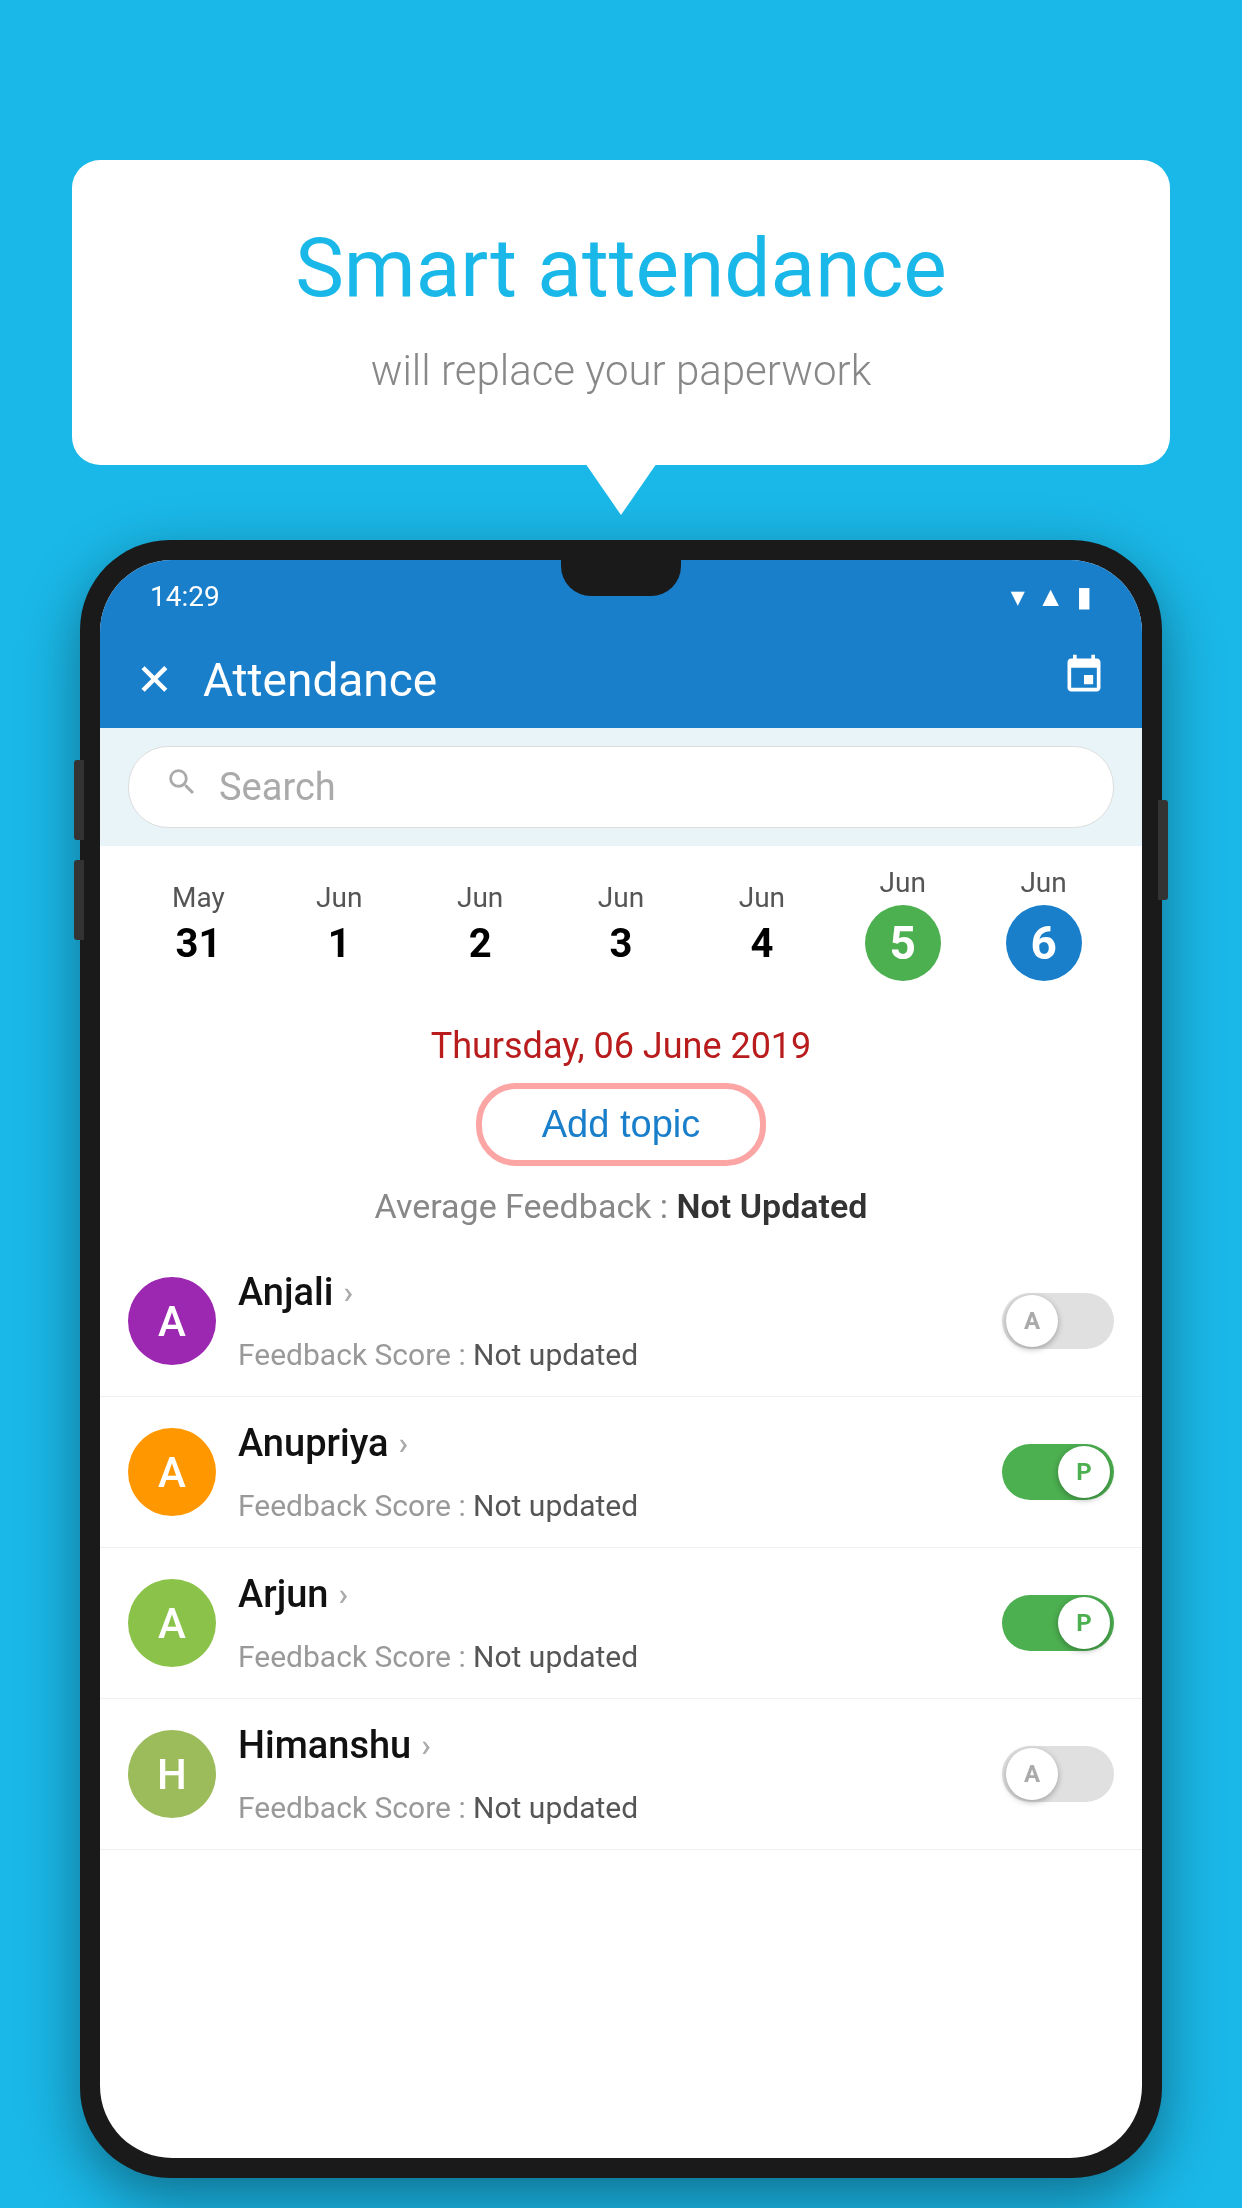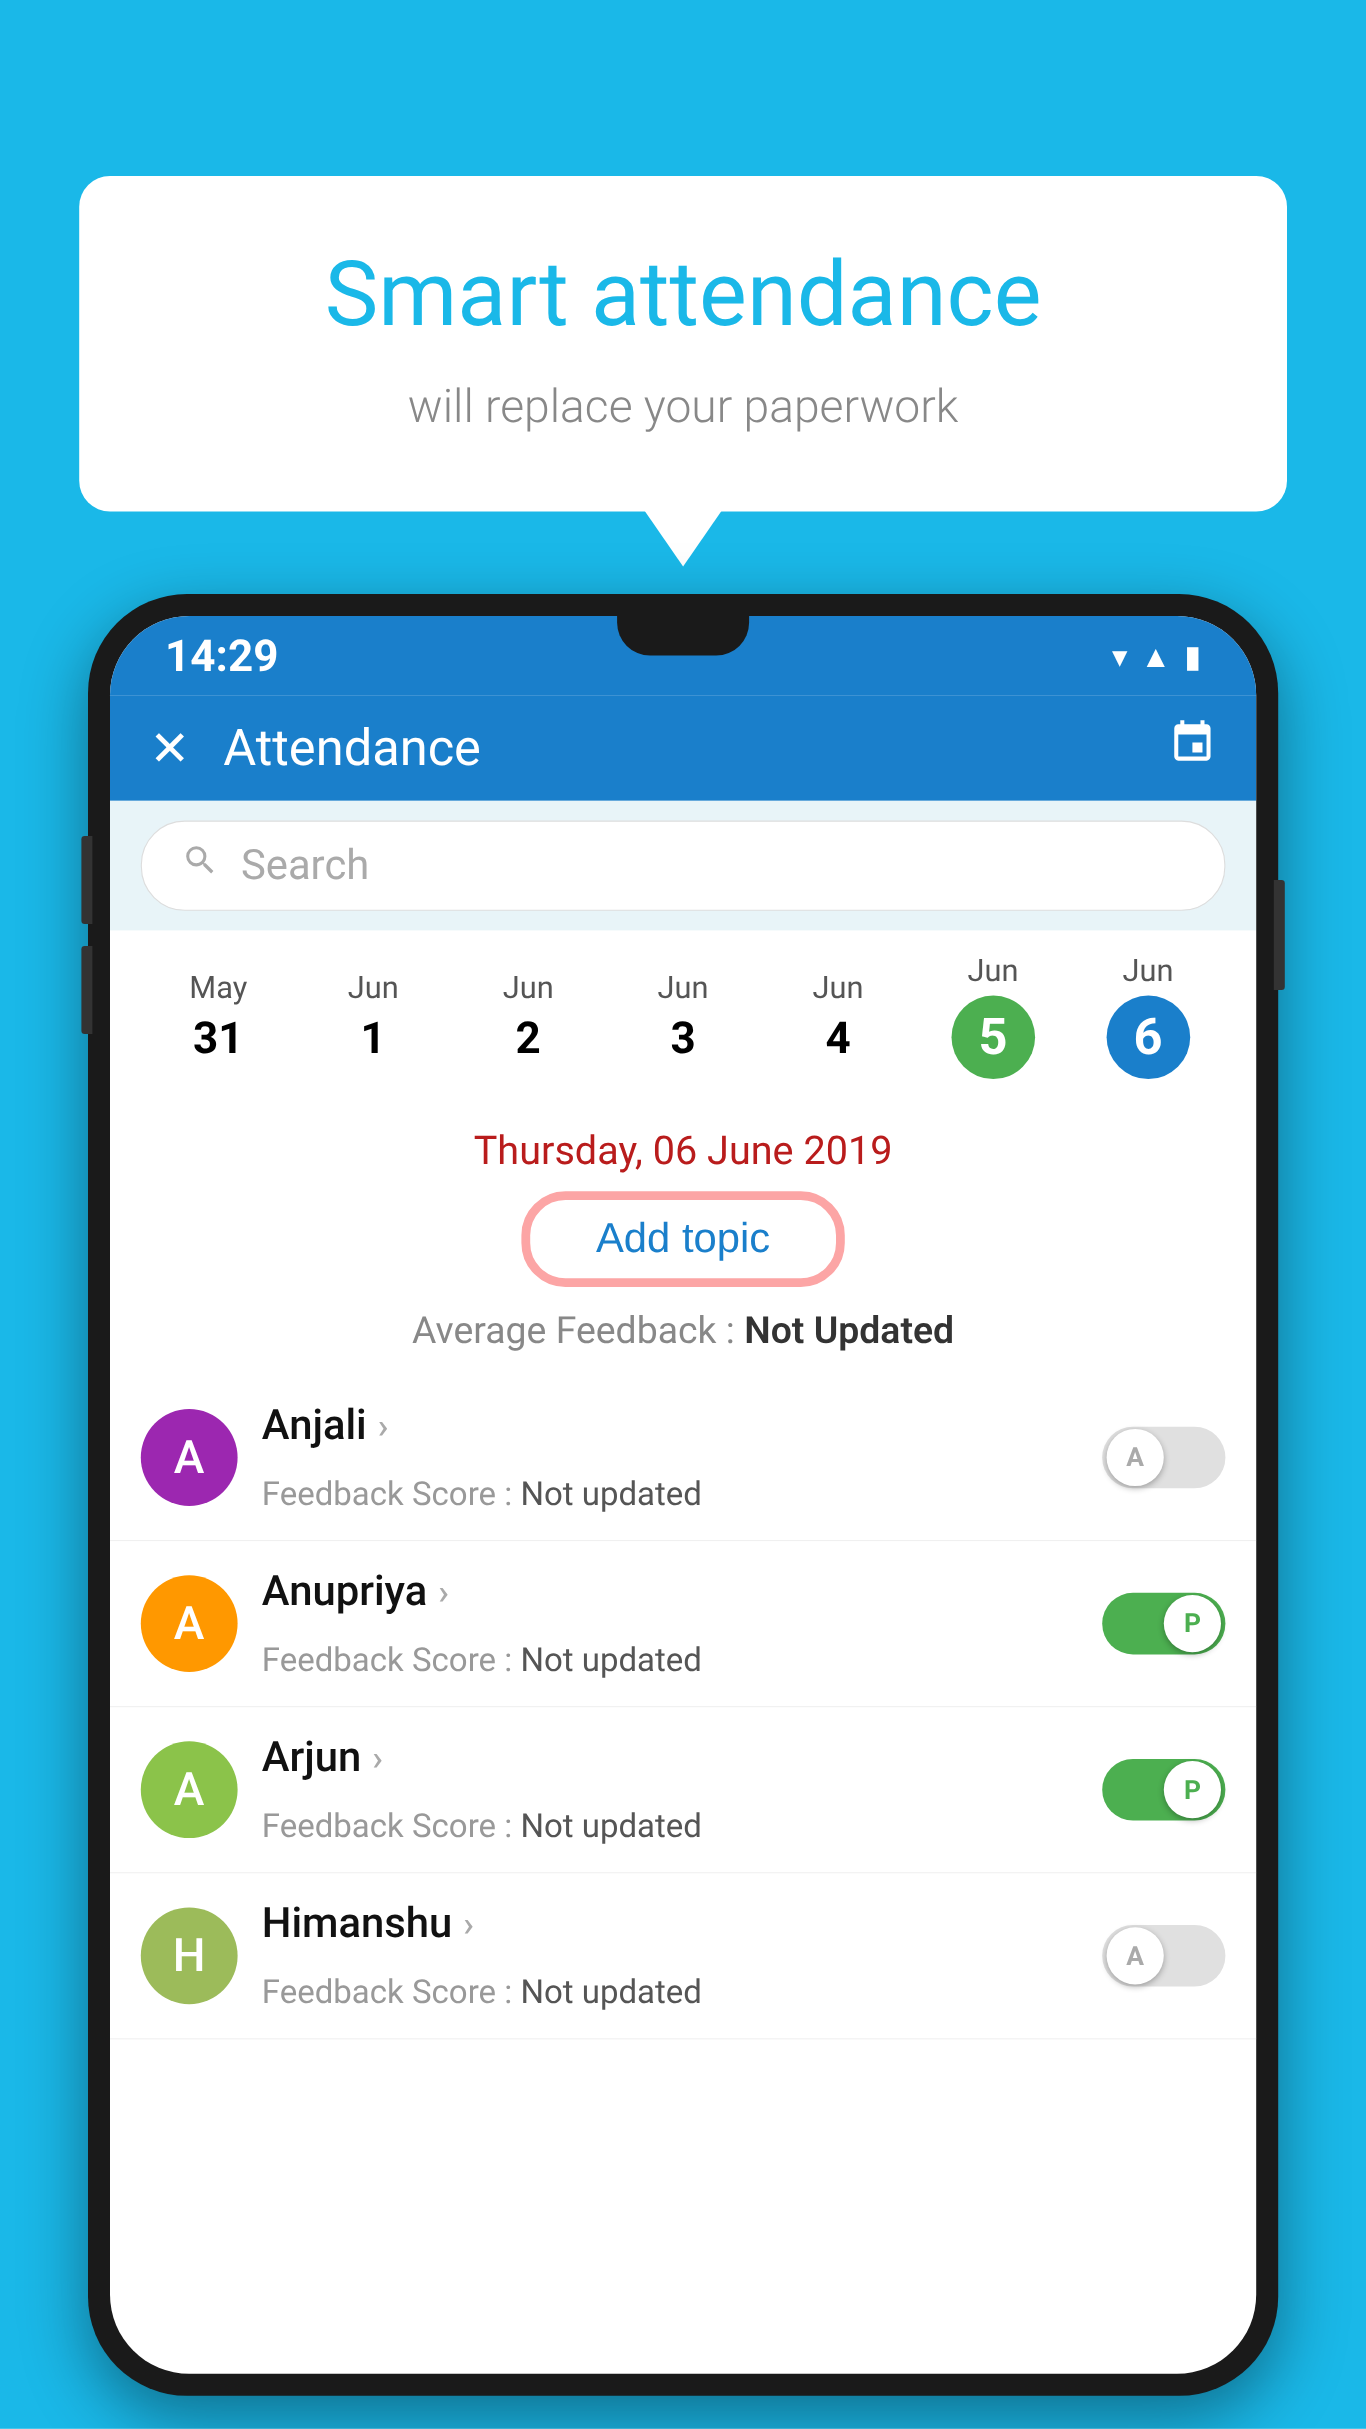--- a/index.html
+++ b/index.html
@@ -88,22 +88,22 @@
       background: #1a7fcb;
       height: 72px;
       display: flex;
       align-items: center;
       justify-content: space-between;
       padding: 0 50px;
       position: relative;
     }
     .status-time {
       color: white;
-      font-size: 40px;
-      font-weight: 700;
+      font-size: 28px;
+      font-weight: 400;
     }
     .status-icons {
       display: flex;
       align-items: center;
       gap: 12px;
     }
     .wifi-icon, .signal-icon, .battery-icon {
       color: white;
       font-size: 28px;
     }
@@ -211,21 +211,21 @@
     }
     .selected-date-label {
       text-align: center;
       font-size: 36px;
       color: #b91c1c;
       padding: 24px 0 16px;
     }
     .add-topic-btn {
       display: block;
       margin: 0 auto 20px;
-      border: 8px solid #fca5a5;
+      border: 6px solid #fca5a5;
       border-radius: 40px;
       padding: 14px 60px;
       background: transparent;
       color: #1a7fcb;
       font-size: 38px;
       cursor: pointer;
     }
     .avg-feedback {
       text-align: center;
       font-size: 34px;

